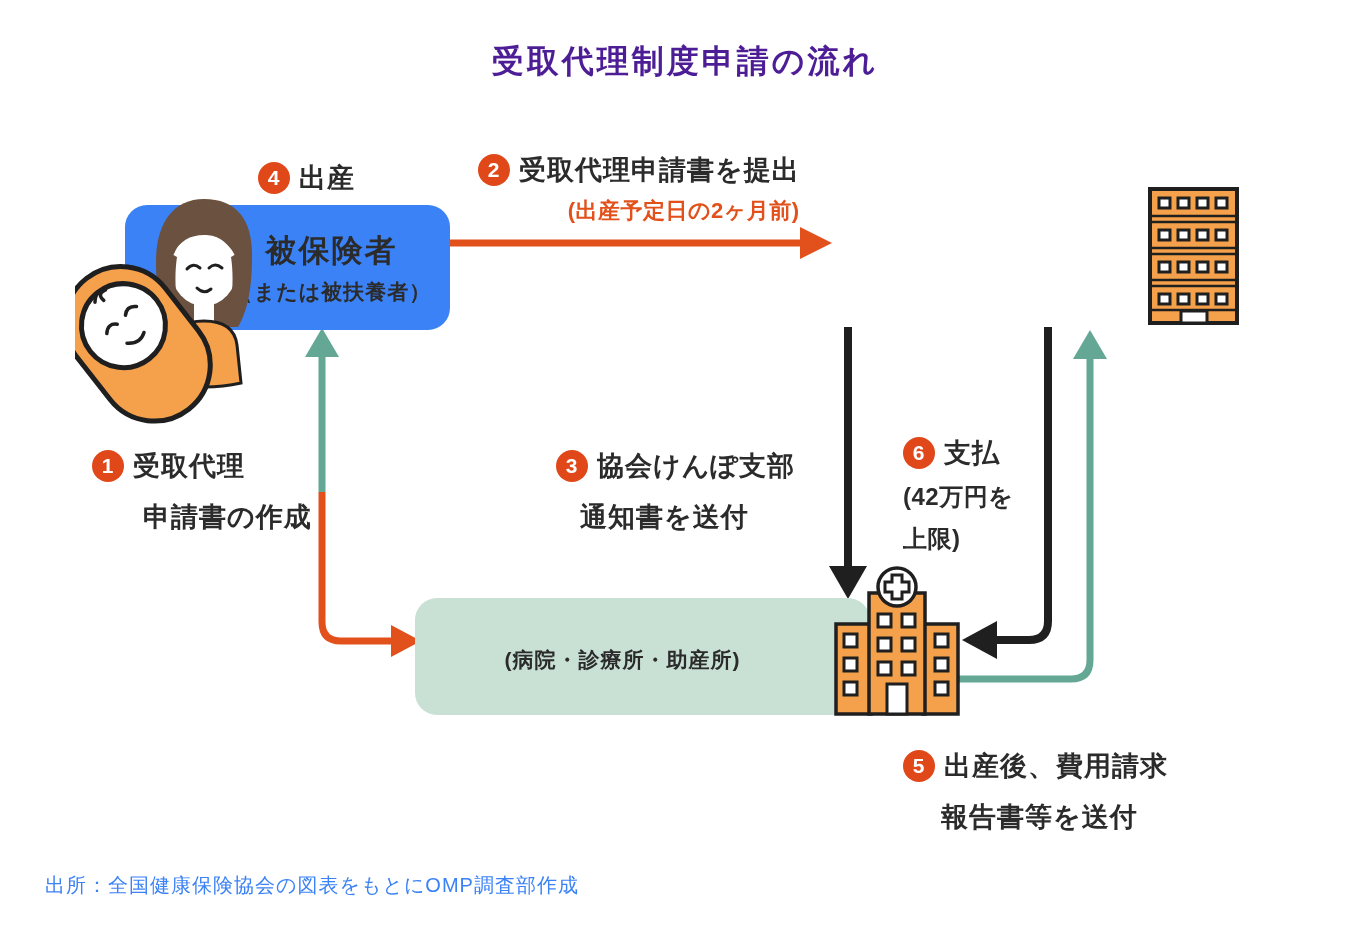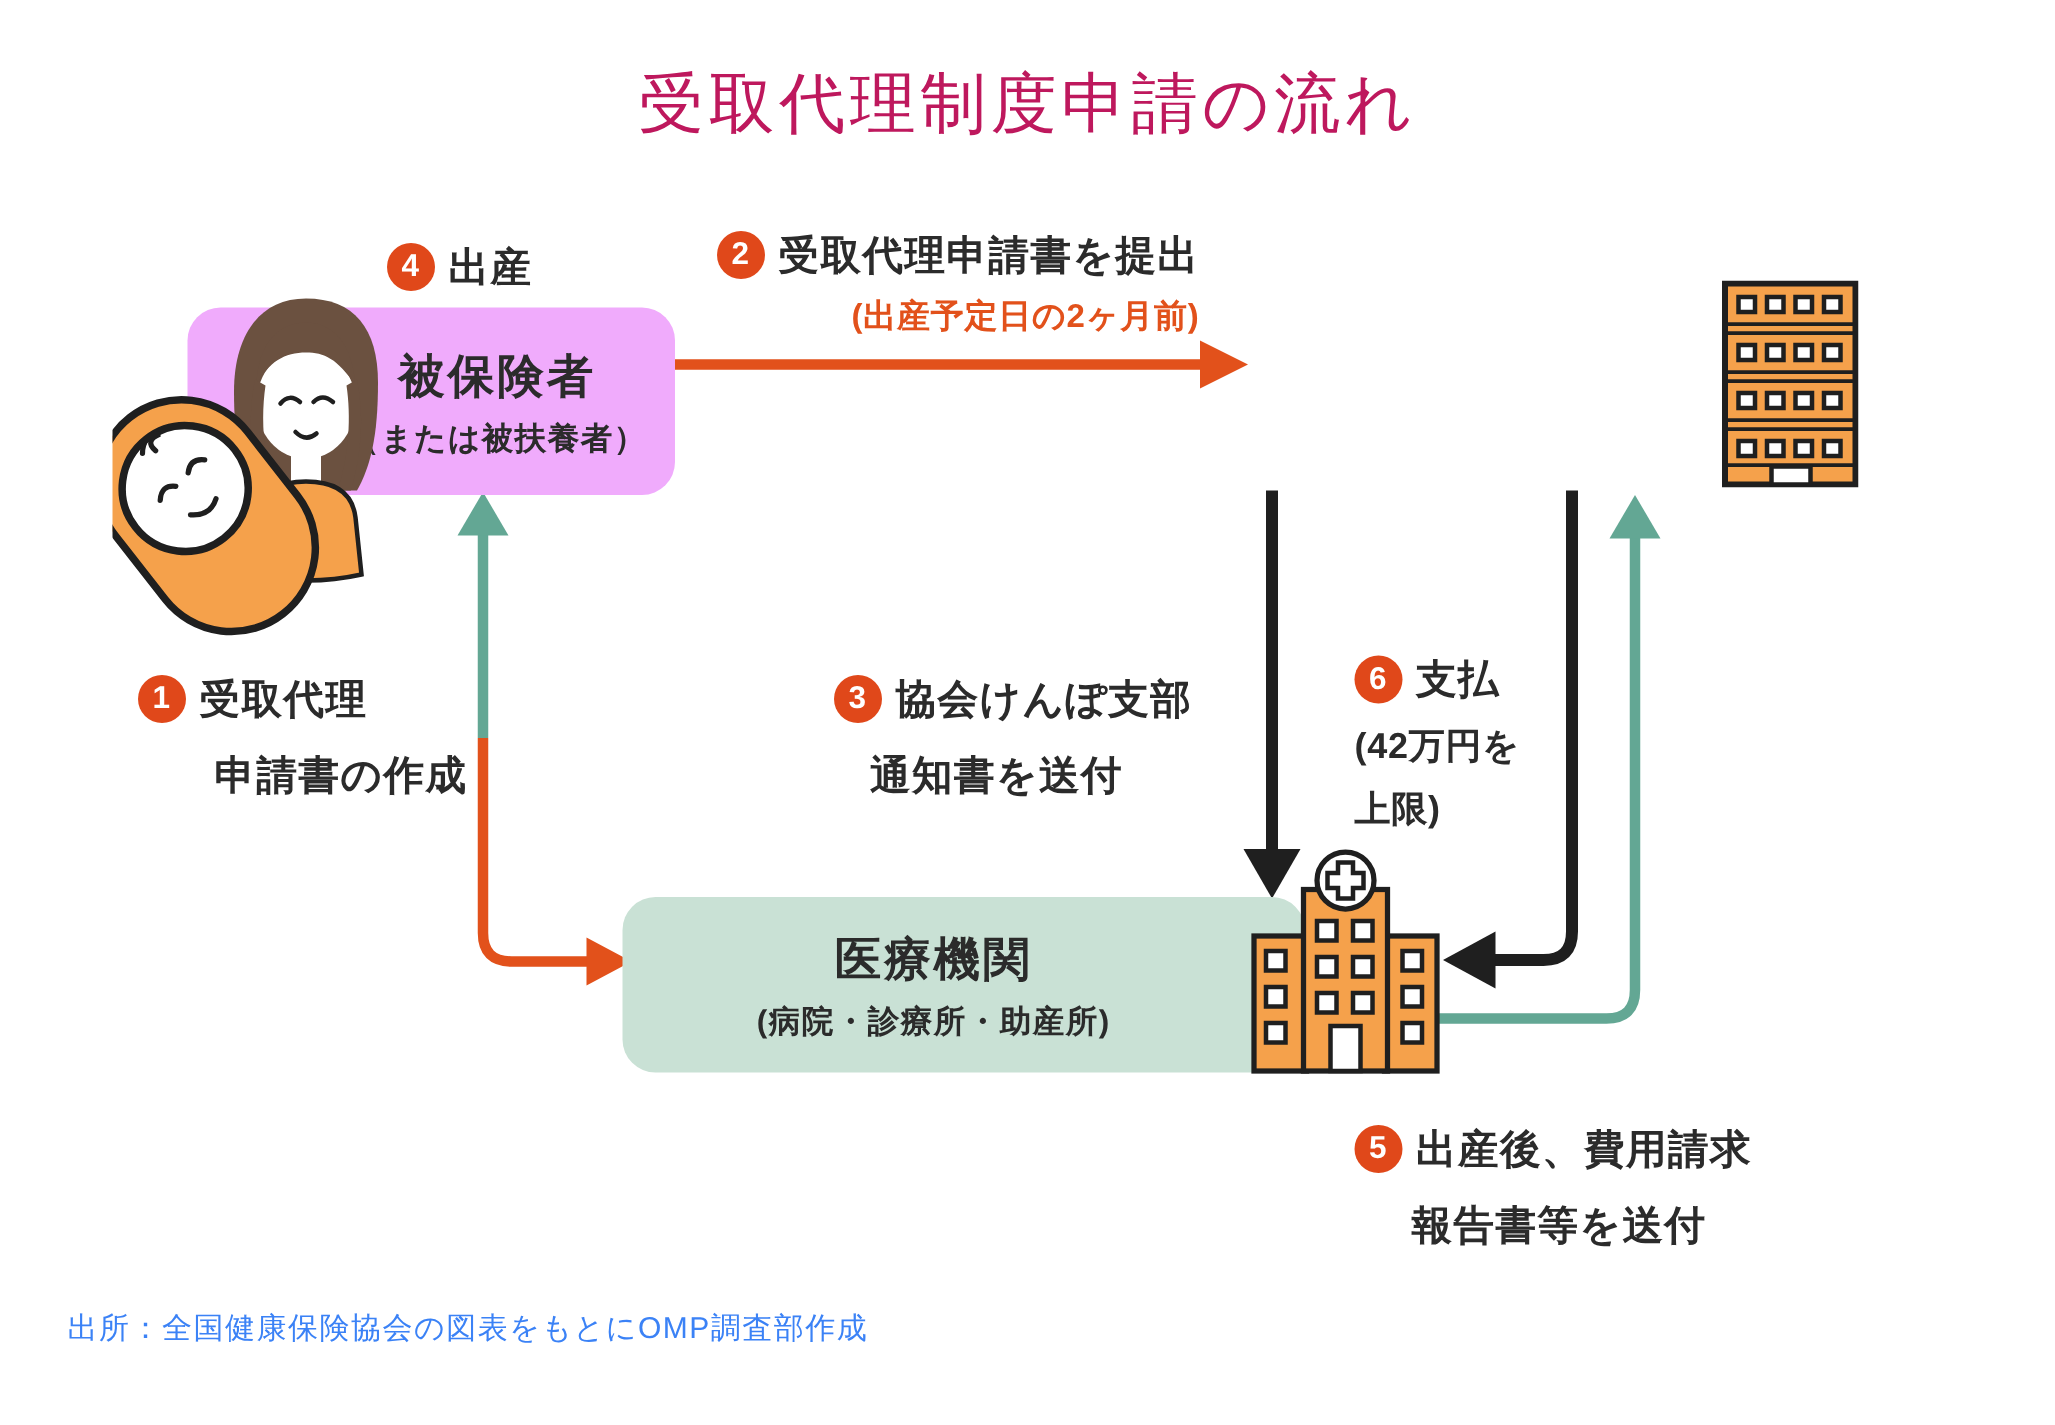--- a/index.html
+++ b/index.html
@@ -10,33 +10,33 @@
   .canvas{
     position:relative;
     width:1370px;height:950px;
     background:#ffffff;
     overflow:hidden;
     color:#2d2d2d;
   }
   .title{
     position:absolute;left:0;right:0;top:40px;
     text-align:center;
-    font-size:44px;font-weight:400;color:#be185d;
+    font-size:32px;font-weight:700;color:#4c1d95;
     letter-spacing:3px;
   }
   .node{
     position:absolute;
     border-radius:22px;
     display:flex;flex-direction:column;
     align-items:center;justify-content:center;
     z-index:2;
   }
   .node-title{font-size:31px;font-weight:700;color:#2b2b2b;letter-spacing:2px;}
   .node-sub{font-size:21px;font-weight:700;color:#2b2b2b;margin-top:6px;letter-spacing:1px;}
-  .insured-box{left:125px;top:205px;width:325px;height:125px;background:#f0abfc;padding-left:88px;width:237px;}
+  .insured-box{left:125px;top:205px;width:325px;height:125px;background:#3b82f6;padding-left:88px;width:237px;}
   .kenpo-box{left:838px;top:205px;width:334px;height:120px;background:#EBEBEB;padding-right:26px;width:308px;}
   .medical-box{left:415px;top:598px;width:455px;height:117px;background:#C9E1D5;padding-right:40px;width:415px;}
   .arrows{position:absolute;left:0;top:0;z-index:1;pointer-events:none;}
   .illu{position:absolute;z-index:3;pointer-events:none;}
   .step{
     position:absolute;z-index:4;
   }
   .step-line{
     display:flex;align-items:center;gap:9px;
     font-size:27px;font-weight:700;color:#2b2b2b;
@@ -108,21 +108,20 @@
     </g>
   </svg>
 
   <div class="node insured-box">
     <div class="node-title">被保険者</div>
     <div class="node-sub">（または被扶養者）</div>
   </div>
 
 
   <div class="node medical-box">
-    <div class="node-title">医療機関</div>
     <div class="node-sub">(病院・診療所・助産所)</div>
   </div>
 
   <svg class="illu" style="left:75px;top:193px;" width="182" height="282" viewBox="0 0 182 282">
 
     <path d="M129,6 C97,6 81,32 81,68 C81,104 86,122 95,134 L163,134 C172,118 177,98 177,62 C177,26 161,6 129,6 Z" fill="#6B5140"></path>
 
     <ellipse cx="129" cy="76" rx="33" ry="37" fill="#ffffff"></ellipse>
 
     <path d="M96,64 C97,34 112,22 129,22 C147,22 160,36 162,64 C150,46 141,42 129,42 C115,42 104,48 96,64 Z" fill="#6B5140"></path>

